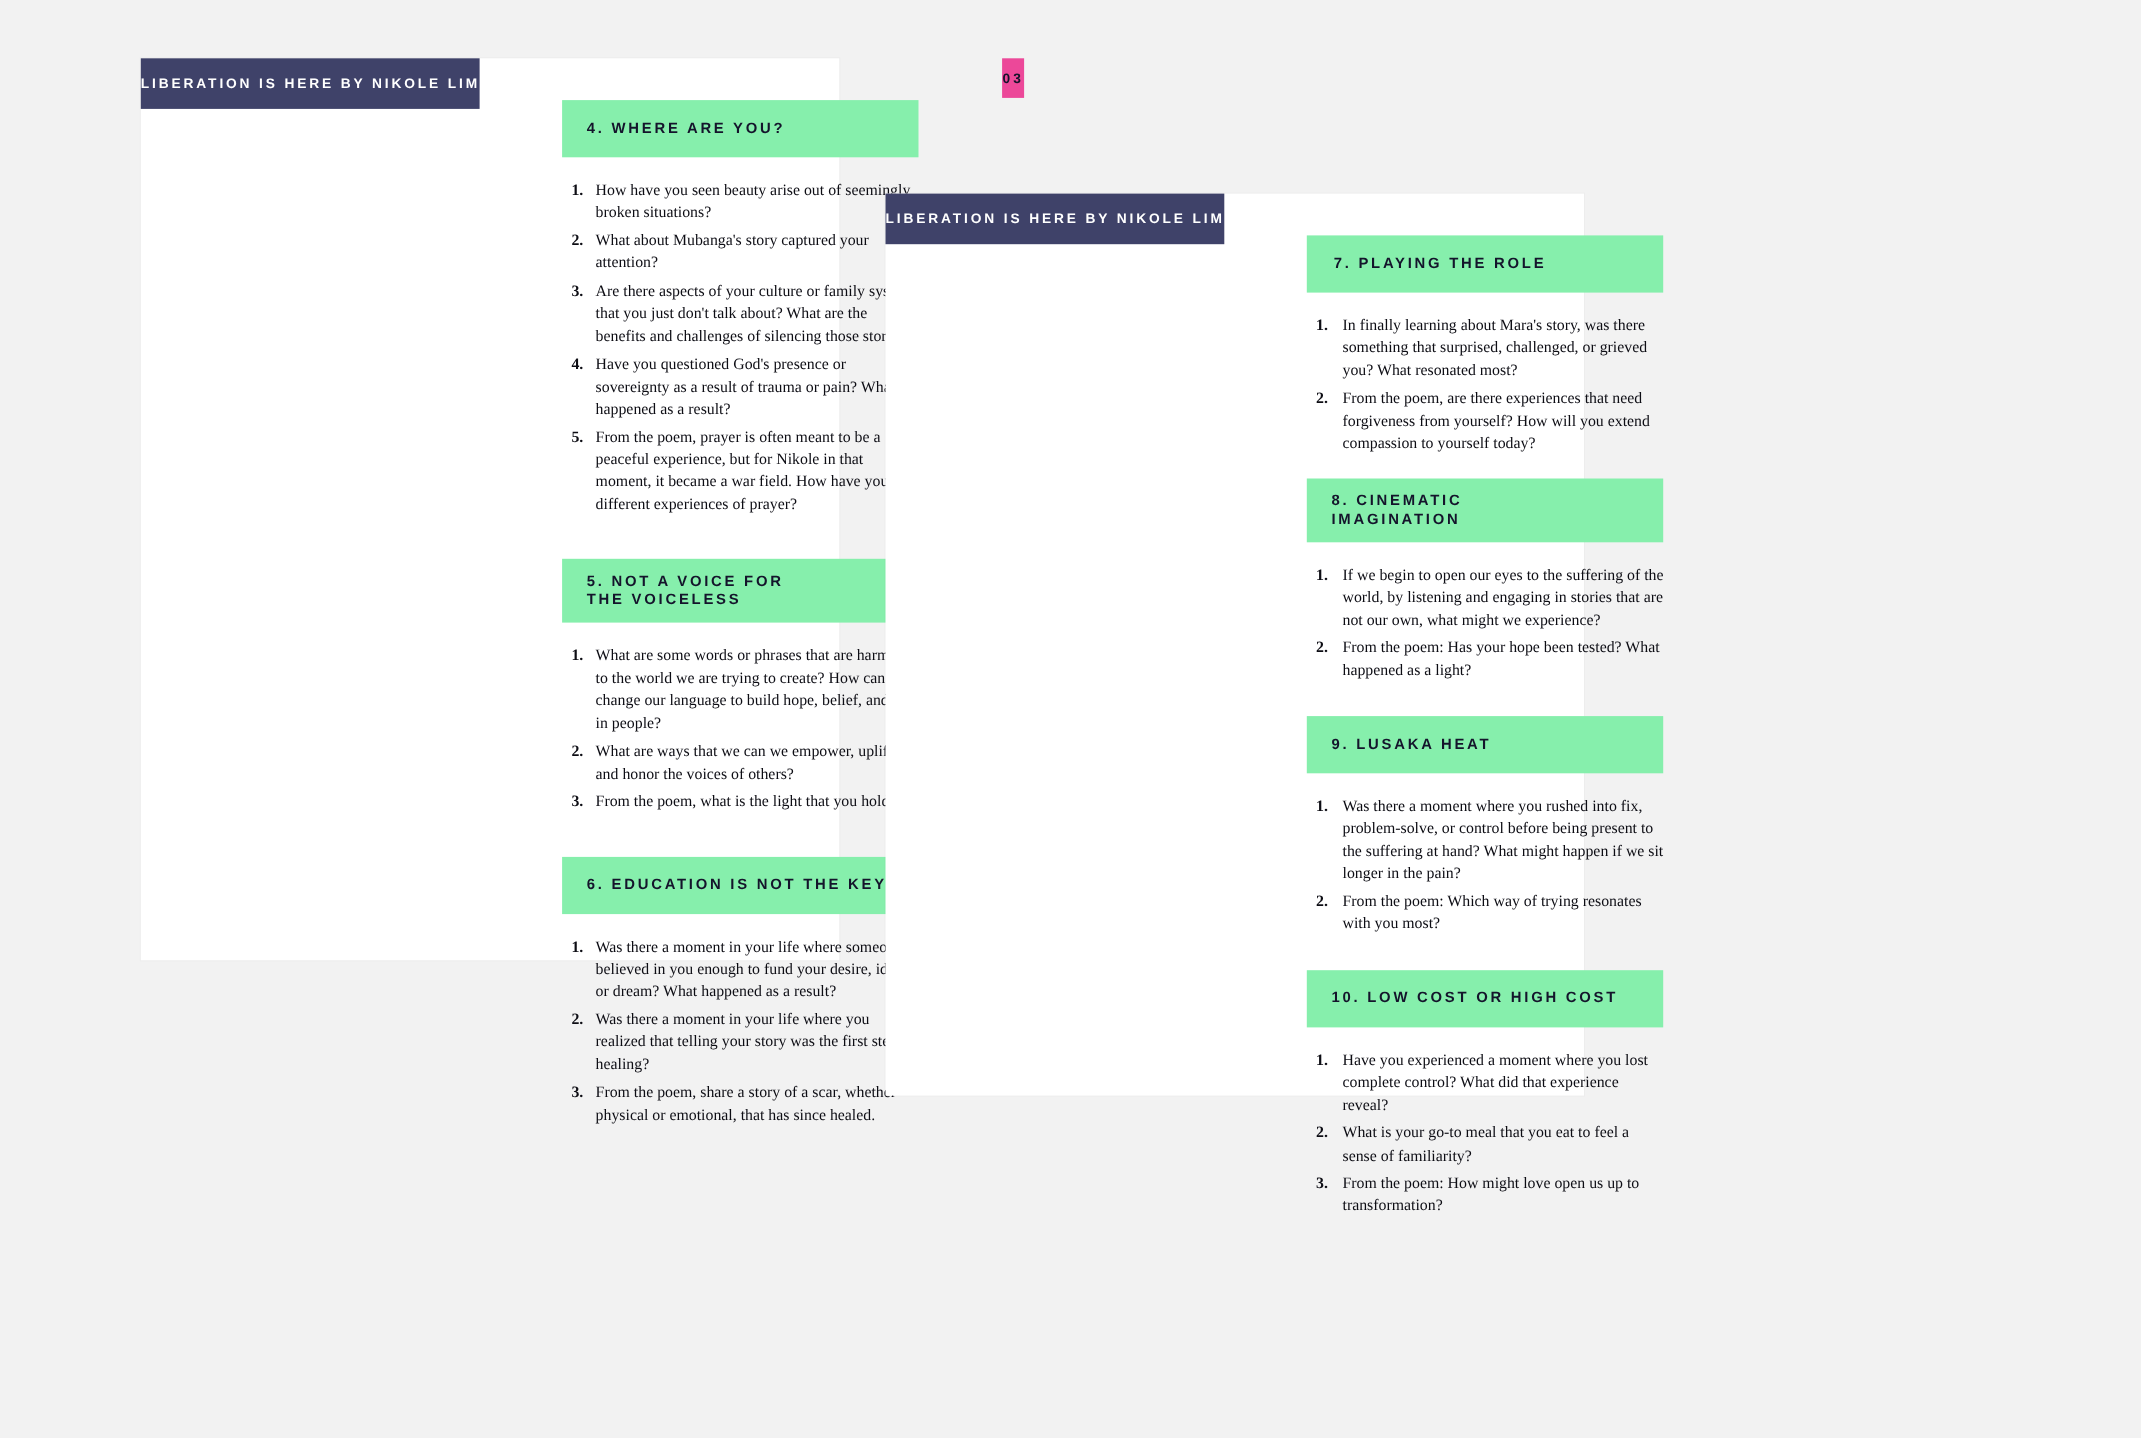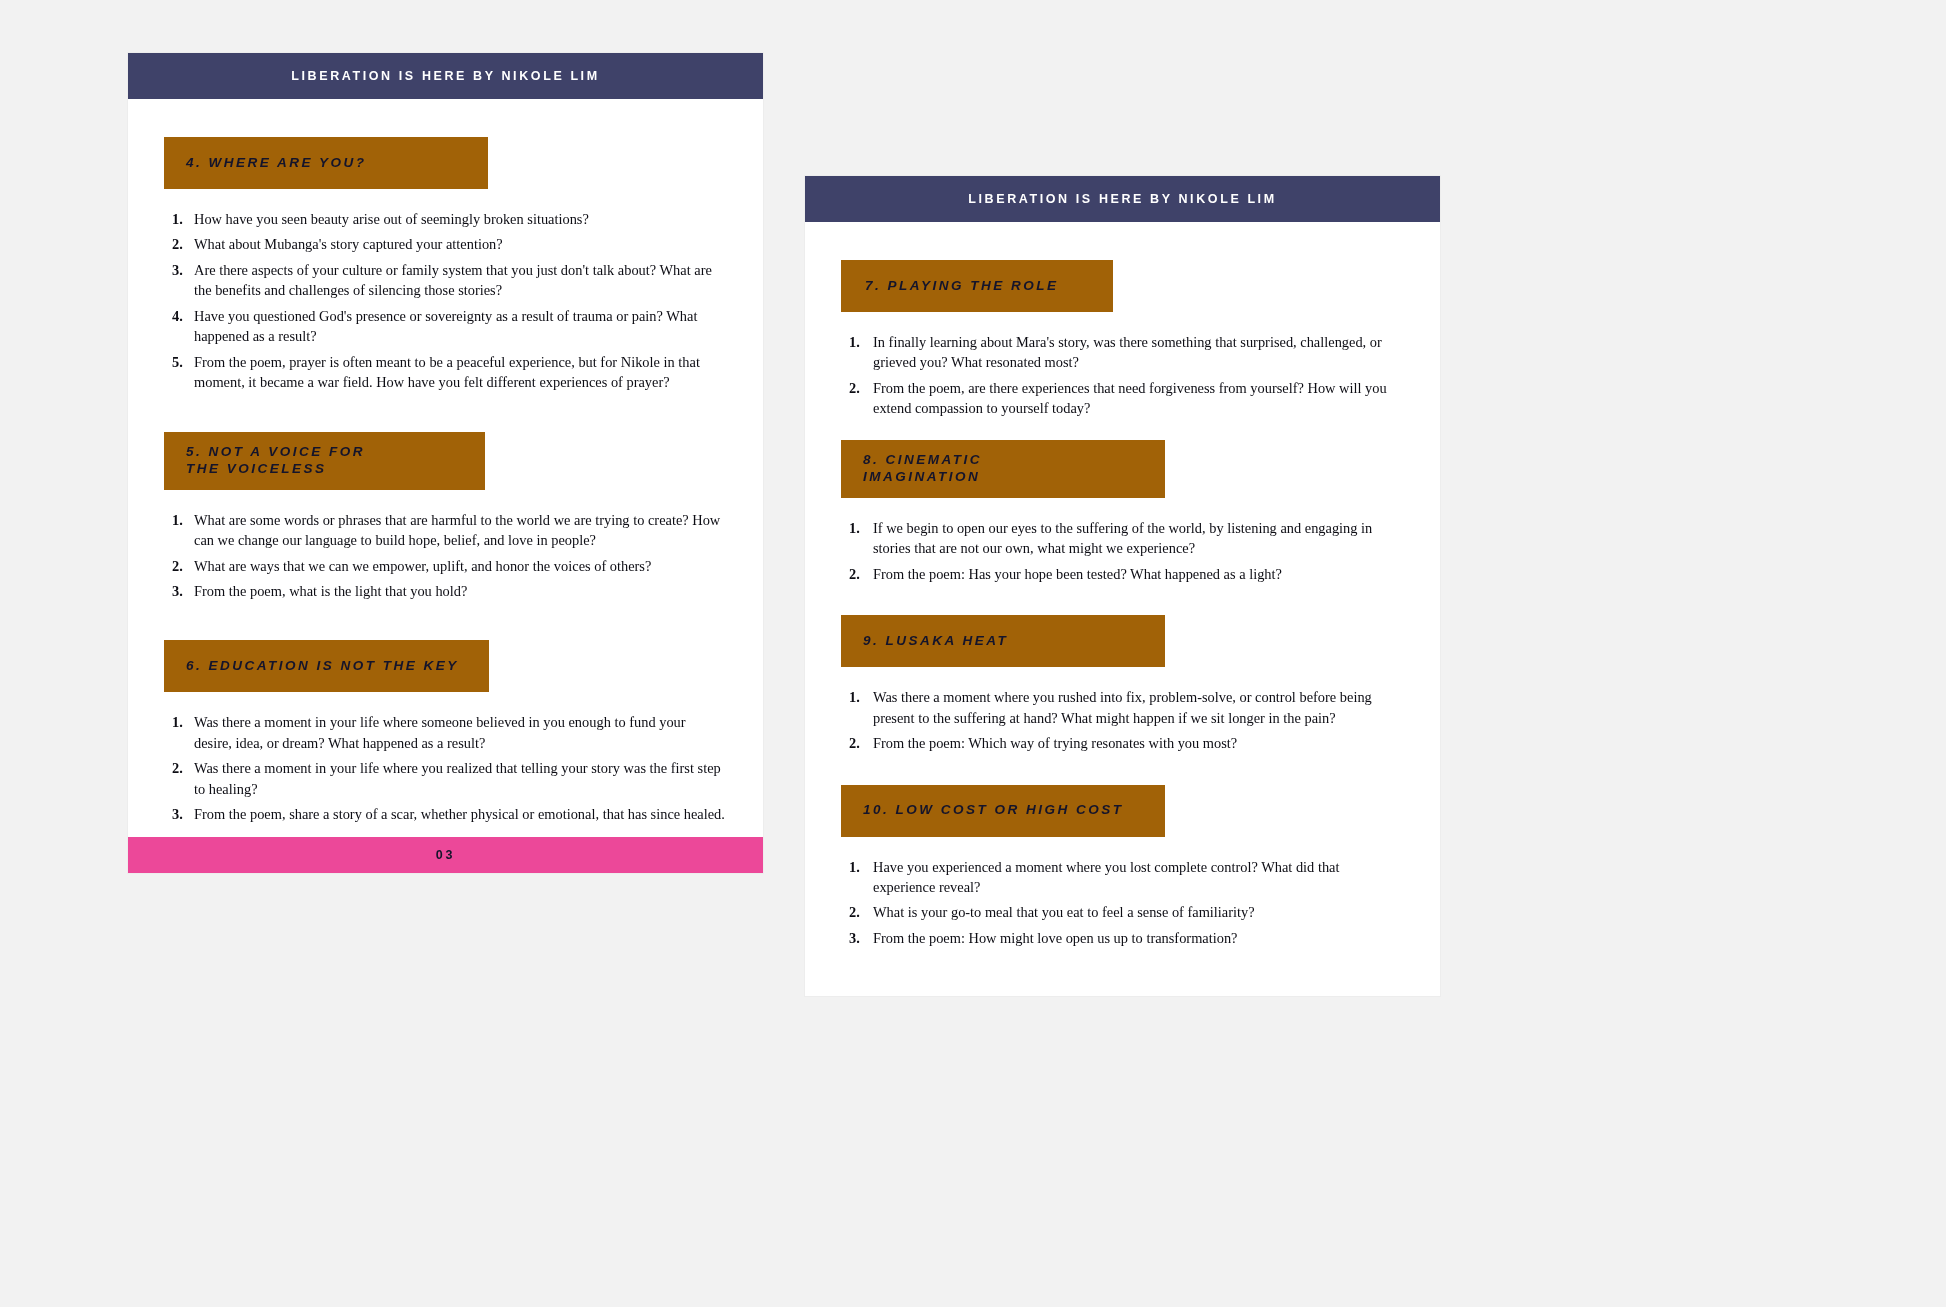--- a/index.html
+++ b/index.html
@@ -14,21 +14,22 @@
     overflow: hidden;
     font-family: "Liberation Sans", sans-serif;
   }
 
   
   .page {
     position: absolute;
     background: #ffffff;
     box-shadow: 0 0 0 1px rgba(0,0,0,0.02);
     display: flex;
-    flex-direction: column;
+    flex-direction: row;
+    gap: 39px;
   }
   .page-1 {
     left: 128px;
     top: 53px;
     width: 635px;
     height: 820px;
   }
   .page-2 {
     left: 805px;
     top: 176px;
@@ -60,44 +61,43 @@
     position: relative;
     padding: 38px 36px 0 36px;
     box-sizing: border-box;
   }
 
   
   .section {
     margin-bottom: 4px;
   }
   .section-heading {
-    background: #a16207;
+    background: #86efac;
     display: inline-block;
     box-sizing: border-box;
     padding: 16px 24px 16px 22px;
     min-height: 52px;
     display: flex;
     align-items: center;
-    font-style: italic;
   }
   .section-heading-text {
     color: #14142b;
     font-size: 13.5px;
     font-weight: bold;
     letter-spacing: 2.5px;
     text-transform: uppercase;
     line-height: 1.22;
     white-space: pre-line;
   }
 
   
   .w-sec4  { width: 324px; }
   .w-sec5  { width: 321px; height: 58px; }
   .w-sec6  { width: 325px; }
-  .w-sec7  { width: 272px; padding-left: 24px; }
+  .w-sec7  { width: 324px; padding-left: 24px; }
   .w-sec8  { width: 324px; height: 58px; }
   .w-sec9  { width: 324px; }
   .w-sec10 { width: 324px; }
 
   
   .q-list {
     list-style: none;
     margin: 0;
     padding: 20px 0 0 0;
     counter-reset: qitem;

